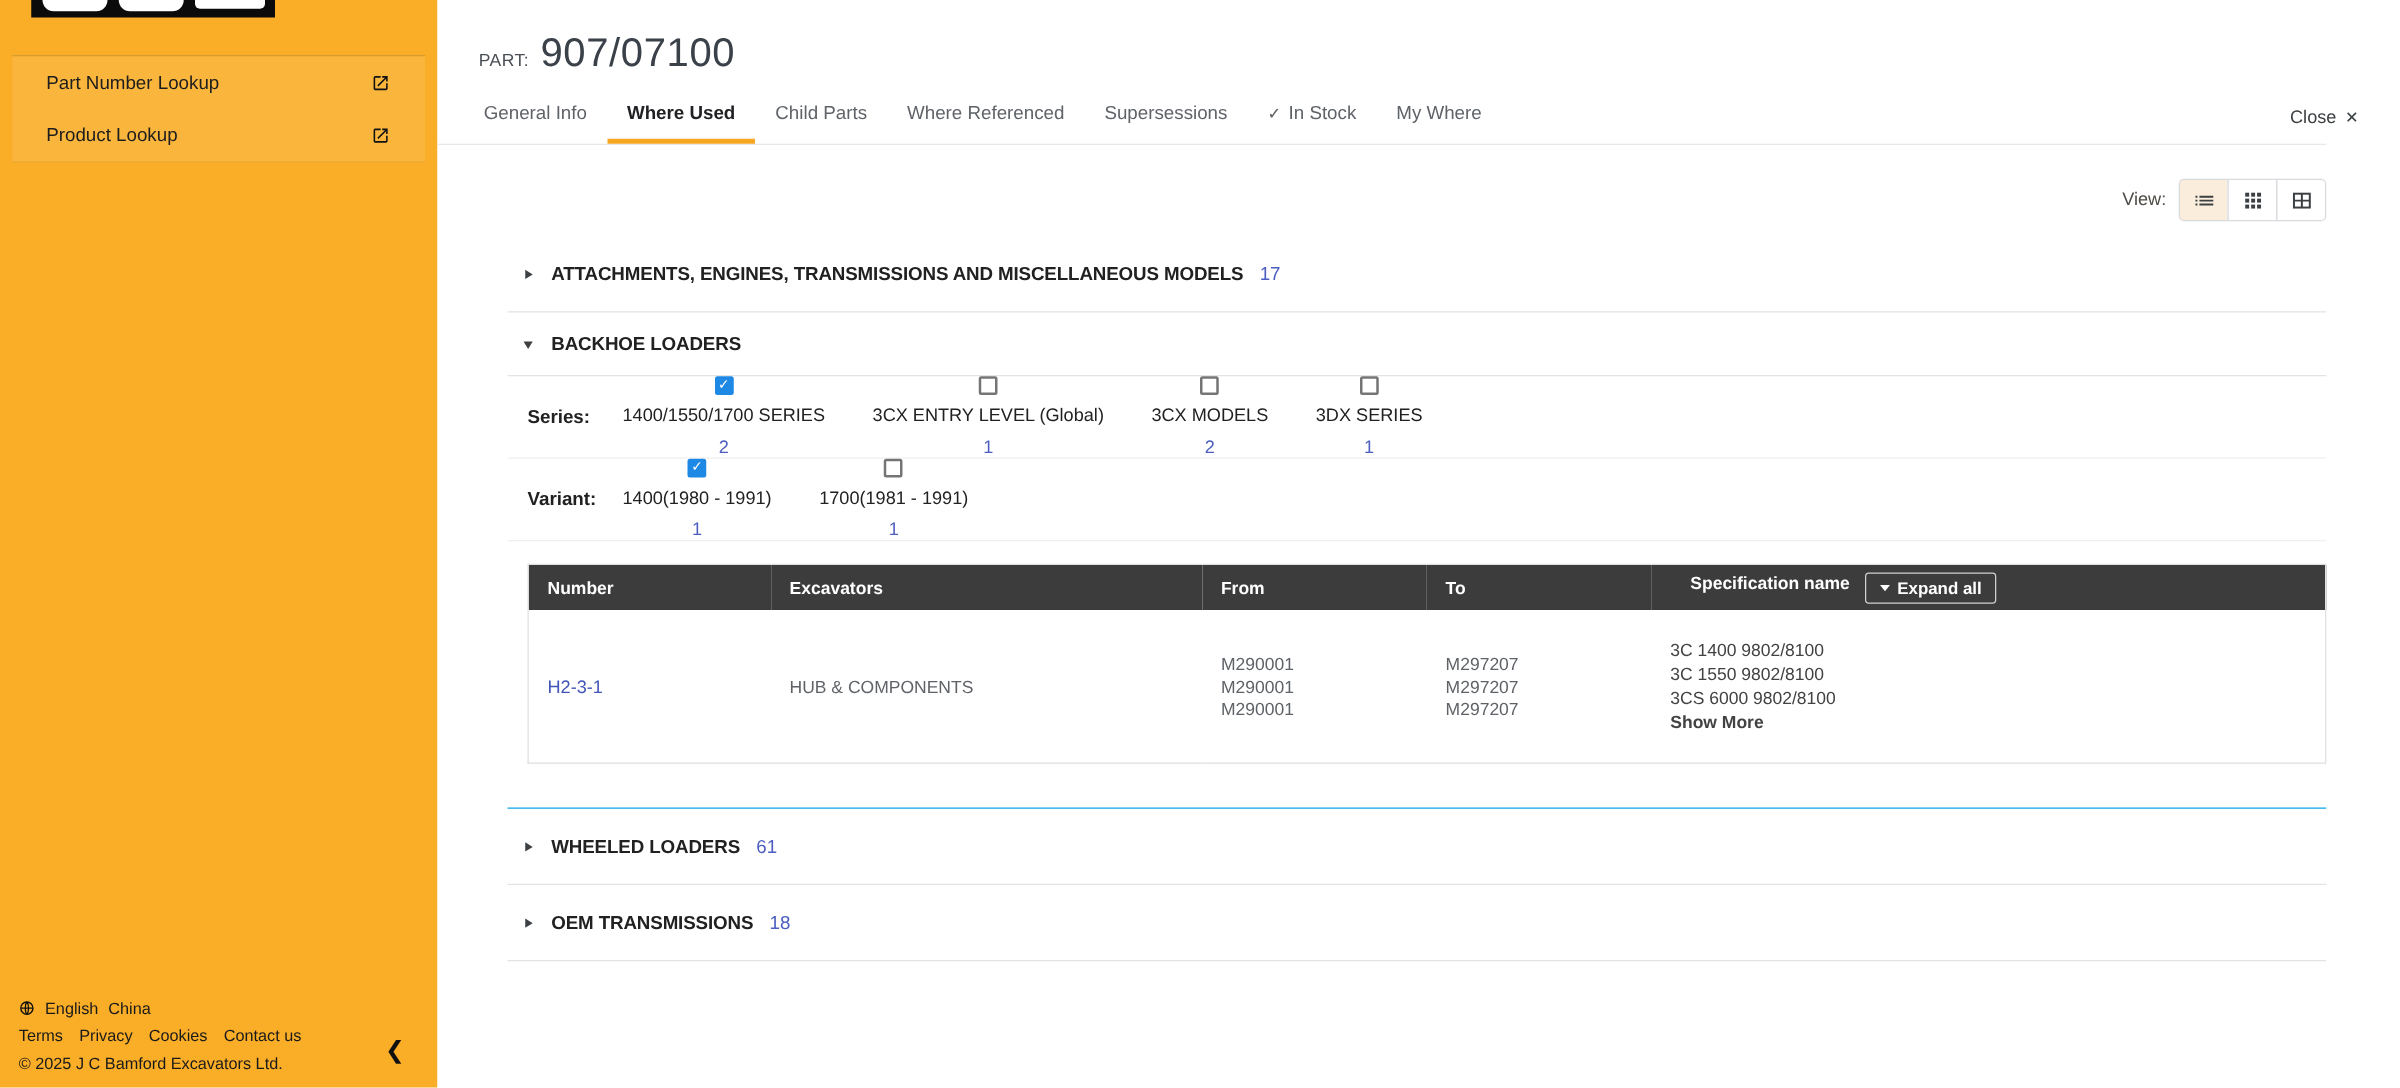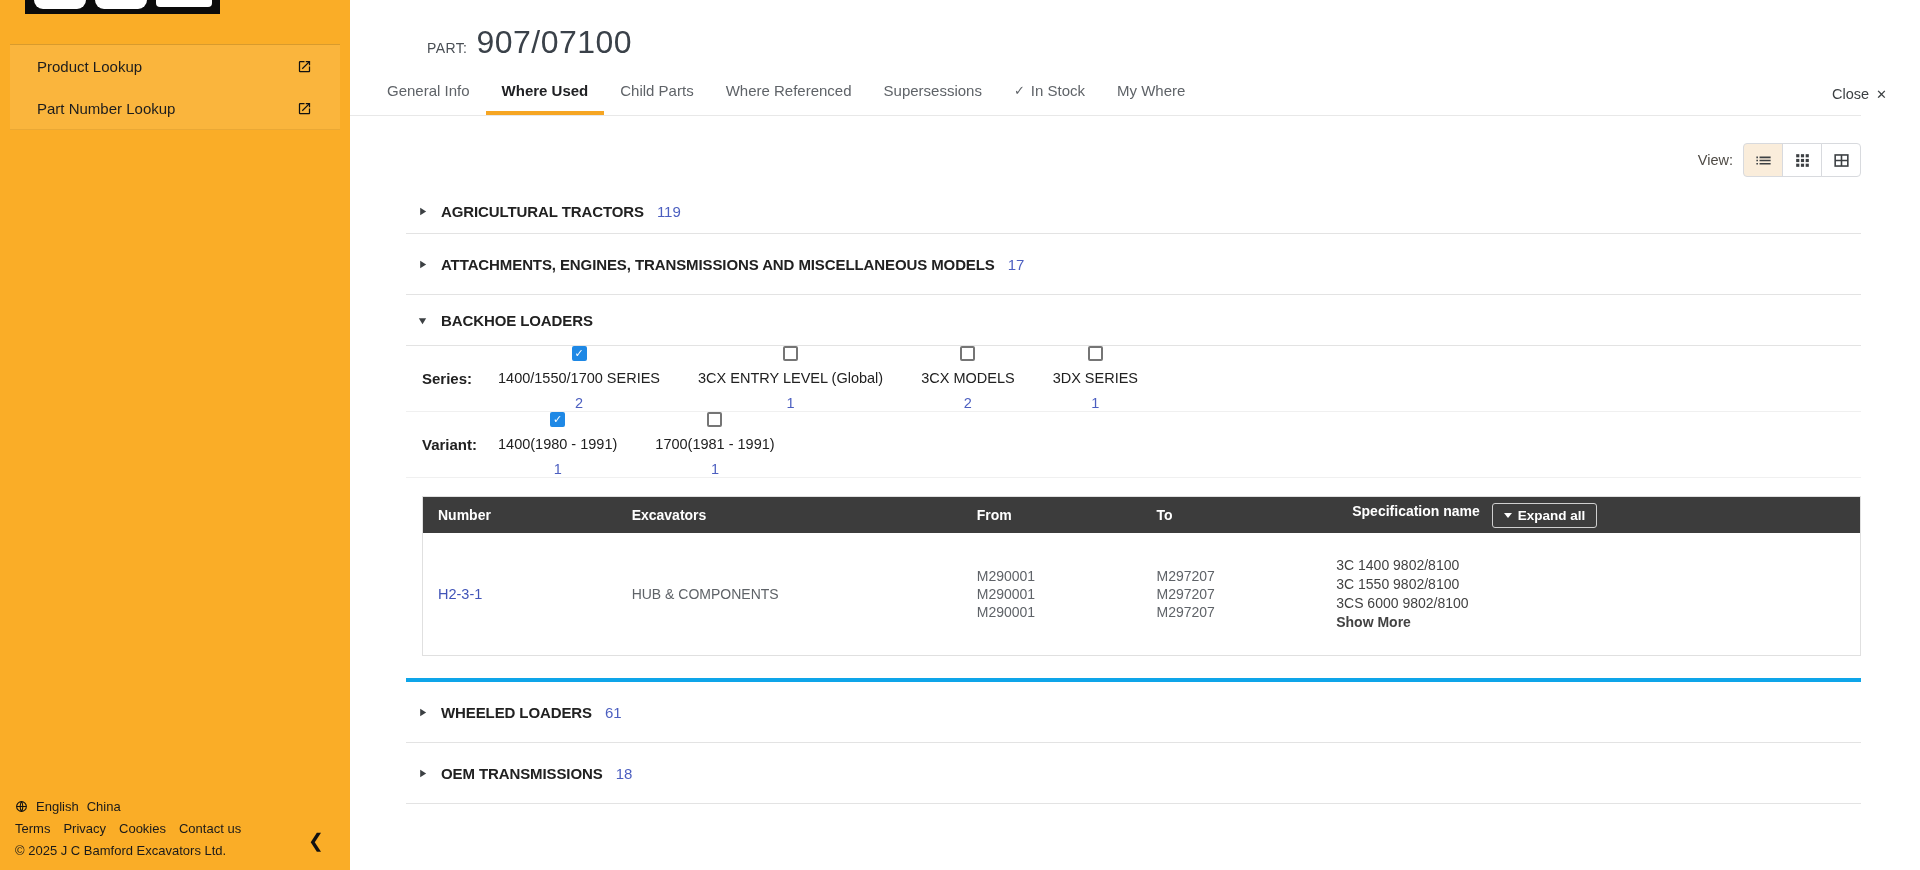--- a/index.html
+++ b/index.html
@@ -46,21 +46,21 @@
   .links-row{display:flex;gap:13px;font-size:13px;margin-bottom:7px;}
   .links-row span{cursor:pointer;}
   .copyright{font-size:13px;}
   .collapse-btn{
     position:absolute;right:26px;bottom:20px;font-size:19px;font-weight:700;
     color:#111;cursor:pointer;line-height:1;
   }
 
   
   .main{position:relative;flex:1;background:#fff;}
-  .part-header{padding:24px 0 0 33px;display:flex;align-items:baseline;gap:9px;margin-left:44px;}
+  .part-header{padding:24px 0 0 33px;display:flex;align-items:baseline;gap:9px;}
   .part-label{font-size:14px;font-weight:500;letter-spacing:.4px;color:#4a4f55;}
   .part-number{font-size:32px;font-weight:500;color:#3a4149;letter-spacing:.5px;}
 
   .close-btn{
     position:absolute;top:86px;right:33px;display:flex;align-items:center;gap:7px;
     font-size:14.5px;color:#3c4043;cursor:pointer;
   }
   .close-x{font-size:13px;color:#3c4043;}
 
   .tabs{
@@ -103,21 +103,21 @@
   .section-row.header-expanded{height:50px;align-items:center;}
   .tri{width:11px;height:11px;display:inline-flex;flex:none;}
   .tri svg{width:11px;height:11px;fill:#3c4043;}
   .sec-label{
     font-size:15px;font-weight:700;color:#212121;letter-spacing:-.1px;
     text-transform:uppercase;white-space:nowrap;
   }
   .sec-count{font-size:15px;color:#4C5FC0;}
 
   
-  .backhoe-content{border-bottom:4px solid #0ea5e9;padding-bottom:2px;}
+  .backhoe-content{border-bottom:1px solid #0ea5e9;padding-bottom:15px;}
   .filter-row{
     display:flex;align-items:center;min-height:56px;padding-left:16px;
     border-bottom:1px solid #F0F0F0;
   }
   .filter-label{font-size:15px;font-weight:700;color:#212121;width:76px;flex:none;}
   .opt{display:flex;align-items:center;gap:9px;margin-right:38px;cursor:pointer;flex-direction:column;}
   .cb{
     width:15px;height:15px;border:2px solid #757575;border-radius:2px;
     box-sizing:border-box;flex:none;position:relative;background:#fff;
   }
@@ -169,29 +169,29 @@
 
   <aside class="sidebar">
     <div class="logo-cut">
       <span class="logo-b1"></span>
       <span class="logo-b2"></span>
       <span class="logo-b3"></span>
     </div>
 
     <div class="sidebar-card">
       <div class="sidebar-item">
+        <span class="sidebar-item-label">Part Number Lookup</span>
+        <span class="ext-icon">
+          <svg viewBox="0 0 24 24">
+              <path d="M19 19H5V5h7V3H5a2 2 0 0 0-2 2v14a2 2 0 0 0 2 2h14c1.1 0 2-.9 2-2v-7h-2v7zM14 3v2h3.59l-9.83 9.83 1.41 1.41L19 6.41V10h2V3h-7z"></path>
+            </svg>
+        </span>
+      </div>
+      <div class="sidebar-item">
         <span class="sidebar-item-label">Product Lookup</span>
-        <span class="ext-icon">
-          <svg viewBox="0 0 24 24">
-              <path d="M19 19H5V5h7V3H5a2 2 0 0 0-2 2v14a2 2 0 0 0 2 2h14c1.1 0 2-.9 2-2v-7h-2v7zM14 3v2h3.59l-9.83 9.83 1.41 1.41L19 6.41V10h2V3h-7z"></path>
-            </svg>
-        </span>
-      </div>
-      <div class="sidebar-item">
-        <span class="sidebar-item-label">Part Number Lookup</span>
         <span class="ext-icon">
           <svg viewBox="0 0 24 24">
               <path d="M19 19H5V5h7V3H5a2 2 0 0 0-2 2v14a2 2 0 0 0 2 2h14c1.1 0 2-.9 2-2v-7h-2v7zM14 3v2h3.59l-9.83 9.83 1.41 1.41L19 6.41V10h2V3h-7z"></path>
             </svg>
         </span>
       </div>
     </div>
 
     <div class="sidebar-footer">
       <div class="lang-row">
@@ -266,29 +266,20 @@
           <svg viewBox="0 0 24 24">
             <rect class="stroked" x="4" y="5" width="16" height="14"></rect>
             <path class="stroked" d="M12 5v14M4 12h16"></path>
           </svg>
         </button>
       </div>
     </div>
 
     <div class="sections">
 
-      <div class="section-row first">
-        <span class="tri">
-            <svg viewBox="0 0 24 24">
-              <path d="M7 4v16l13-8z"></path>
-            </svg>
-          </span>
-        <span class="sec-label">AGRICULTURAL TRACTORS</span>
-        <span class="sec-count">119</span>
-      </div>
 
       <div class="section-row">
         <span class="tri">
             <svg viewBox="0 0 24 24">
               <path d="M7 4v16l13-8z"></path>
             </svg>
           </span>
         <span class="sec-label">ATTACHMENTS, ENGINES, TRANSMISSIONS AND MISCELLANEOUS MODELS</span>
         <span class="sec-count">17</span>
       </div>

